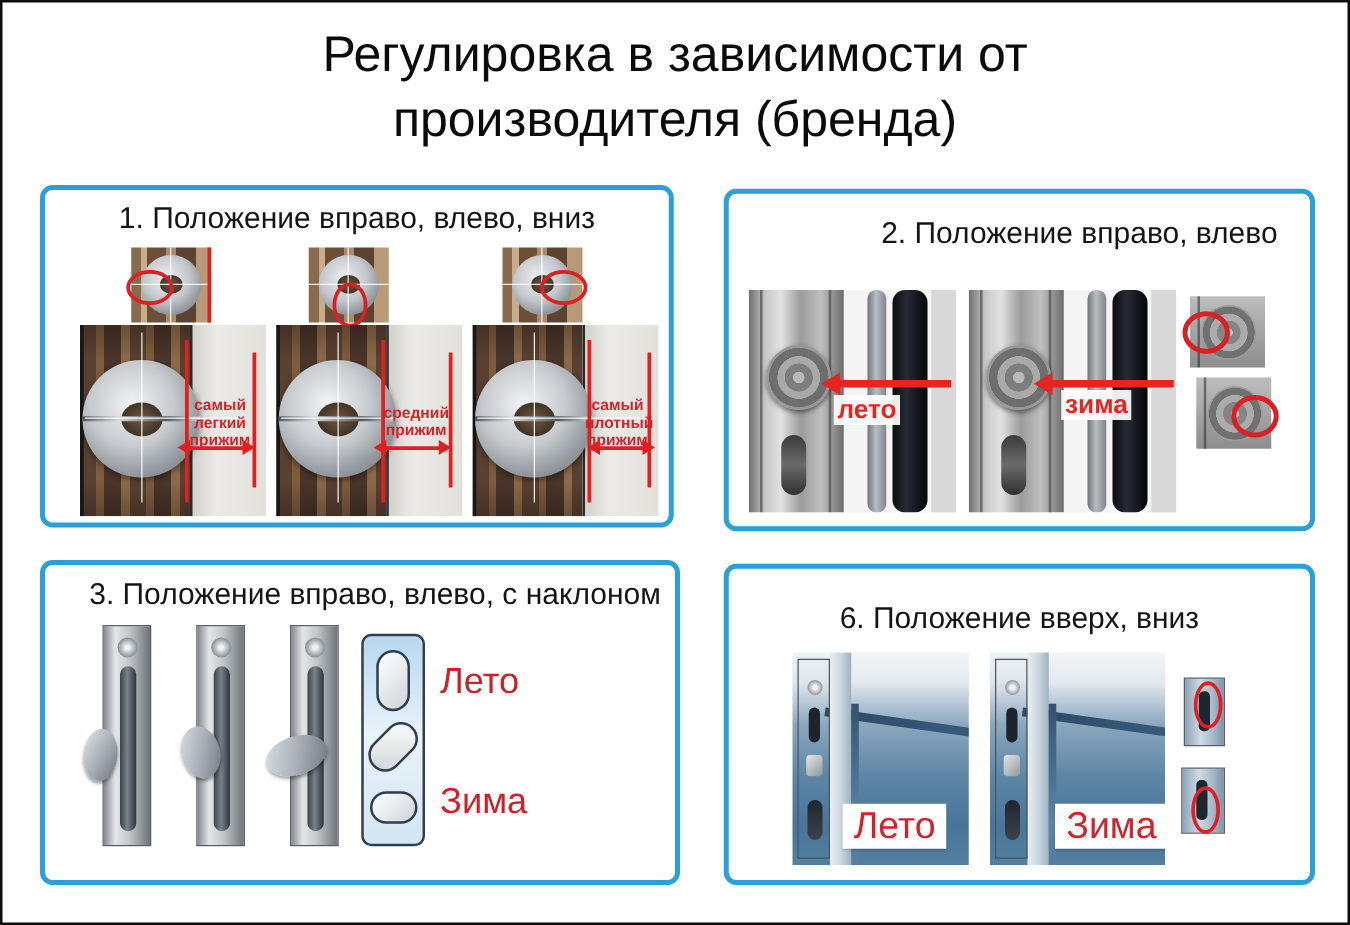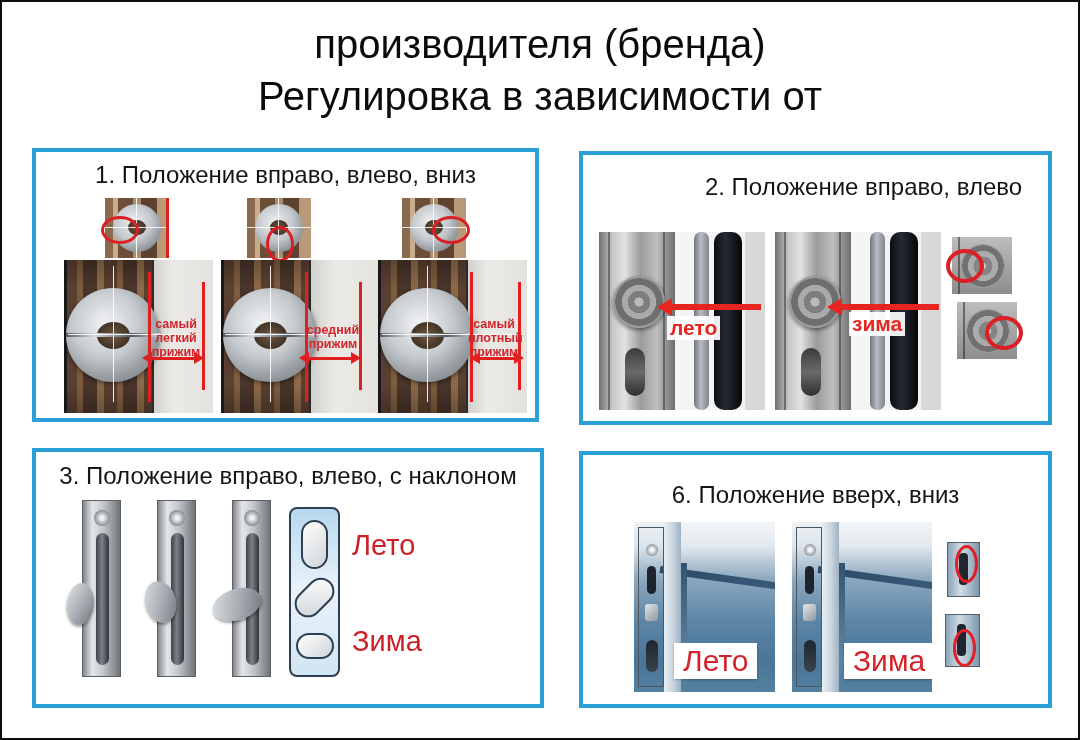--- a/index.html
+++ b/index.html
@@ -8,31 +8,31 @@
     border:2px solid #0d0d0d;box-sizing:border-box;overflow:hidden;
     font-family:"Liberation Sans","DejaVu Sans",sans-serif;
   }
   
   .title{
     position:absolute;top:16px;left:0;width:100%;text-align:center;
     font-size:40px;line-height:52px;color:#0b0b0b;
   }
   
   .panel{
-    position:absolute;background:#fff;border:4px solid #2aa0d8;border-radius:0;
+    position:absolute;background:#fff;border:4px solid #2aa0d8;border-radius:10px;
     box-sizing:border-box;
   }
   #panel1{left:30px;top:146px;width:507px;height:274px;}
   #panel2{left:577px;top:149px;width:473px;height:274px;}
   #panel3{left:30px;top:446px;width:512px;height:260px;}
   #panel4{left:577px;top:449px;width:473px;height:257px;}
   .phead{position:absolute;left:0;width:100%;text-align:center;font-size:24px;color:#151515;}
   #panel1 .phead{top:9px;}
   #panel2 .phead{top:18px;margin-left:48px;}
-  #panel3 .phead{top:10px;}
+  #panel3 .phead{top:10px;padding-left:12px;}
   #panel4 .phead{top:26px;}
   
   .sphoto{position:absolute;width:64px;height:60px;overflow:visible;
     background:
       linear-gradient(90deg,#8a6a4d 0 8px,#c9ac8a 8px 13px,#6d4f38 13px 28px,#a98c6d 28px 36px,#5d432f 36px 52px,#b99a78 52px 64px);}
   .sp1{left:69px;top:46px;}
   .sp2{left:211px;top:46px;}
   .sp3{left:366px;top:46px;}
   .scam{position:absolute;left:8px;top:6px;width:48px;height:48px;border-radius:50%;
     background:radial-gradient(circle at 42% 38%,#eef0f2,#c3c7cb 45%,#989da2 68%,#767b80 88%,#64696e);}
@@ -40,21 +40,21 @@
     background:radial-gradient(#6b5340,#342a1f);}
   .scrossv{position:absolute;left:31px;top:0;width:1px;height:100%;background:rgba(255,255,255,.85);}
   .scrossh{position:absolute;left:0;top:29px;width:100%;height:1px;background:rgba(255,255,255,.85);}
   .sring{position:absolute;border:3px solid #db1f24;border-radius:50%;}
   .sp1 .sring{left:-4px;top:18px;width:32px;height:22px;}
   .sp2 .sring{left:19px;top:28px;width:22px;height:30px;}
   .sp3 .sring{right:-4px;top:18px;width:32px;height:22px;}
   .sredge{position:absolute;right:0;top:0;width:3px;height:100%;background:#d8231f;}
 
   .bphoto{position:absolute;top:108px;width:149px;height:153px;overflow:hidden;}
-  .bp1{left:28px;} .bp2{left:185px;padding-left:15px;} .bp3{left:342px;}
+  .bp1{left:28px;} .bp2{left:185px;} .bp3{left:342px;}
   .wood{position:absolute;left:0;top:0;width:88px;height:100%;
     background:
       linear-gradient(180deg,rgba(0,0,0,.25),rgba(0,0,0,0) 18%,rgba(0,0,0,0) 82%,rgba(0,0,0,.25)),
       repeating-linear-gradient(90deg,#5a4030 0 13px,#7e5c3e 13px 19px,#49352a 19px 33px,#8c6a49 33px 40px);}
   .wood:before{content:'';position:absolute;left:0;top:0;width:3px;height:100%;background:#181818;}
   .wstrip{position:absolute;left:88px;right:0;top:0;height:100%;
     background:linear-gradient(90deg,#cfcec9,#eceae6 35%,#e2e1dc);}
   .wstrip:before{content:'';position:absolute;left:0;top:0;width:2px;height:100%;background:#2a2a2a;}
   .bcam{position:absolute;left:2px;top:28px;width:94px;height:94px;border-radius:50%;
     background:radial-gradient(circle at 42% 38%,#f2f3f5,#c6cace 42%,#9aa0a5 65%,#7d8287 84%,#686d72);
@@ -172,22 +172,22 @@
   .vslot{position:absolute;left:11px;top:18%;width:9px;height:62%;border-radius:4px;background:#1e2730;}
   .vring{position:absolute;border:3px solid #e01f26;border-radius:50%;width:17px;height:32px;left:7px;}
   .vp1 .vring{top:2px;} .vp2 .vring{top:14px;}
 </style>
 </head>
 <body>
 
 <div id="canvas">
 
   <div class="title">
+    <div>Регулировка в зависимости от</div>
     <div>производителя (бренда)</div>
-    <div>Регулировка в зависимости от</div>
   </div>
 
   <div class="panel" id="panel1">
     <div class="phead">1. Положение вправо, влево, вниз</div>
 
     <div class="sphoto sp1">
       <div class="scam"></div>
       <div class="scrossv"></div>
       <div class="scrossh"></div>
       <div class="sring"></div>

